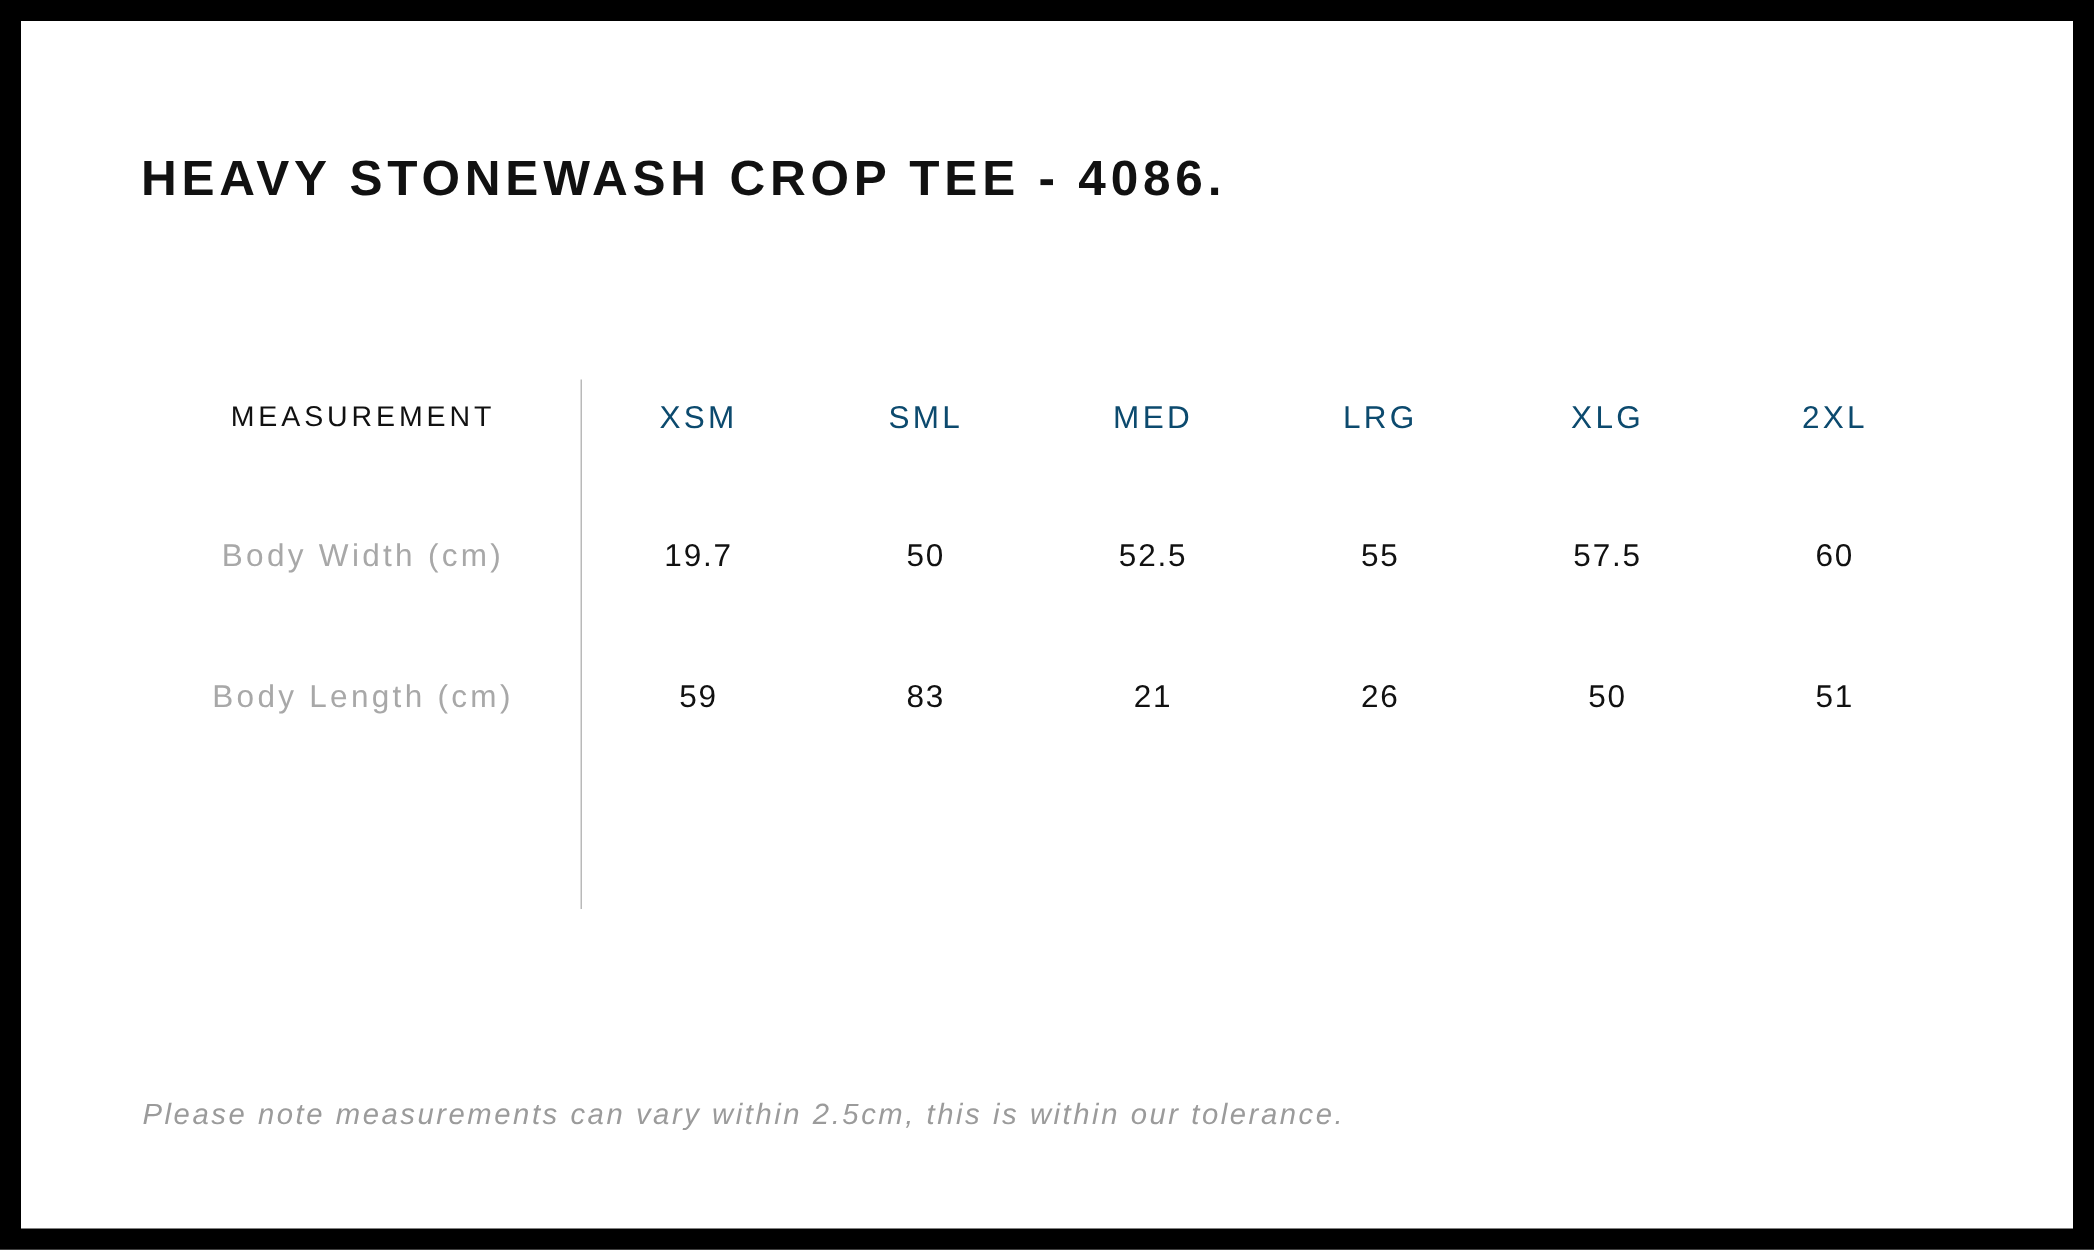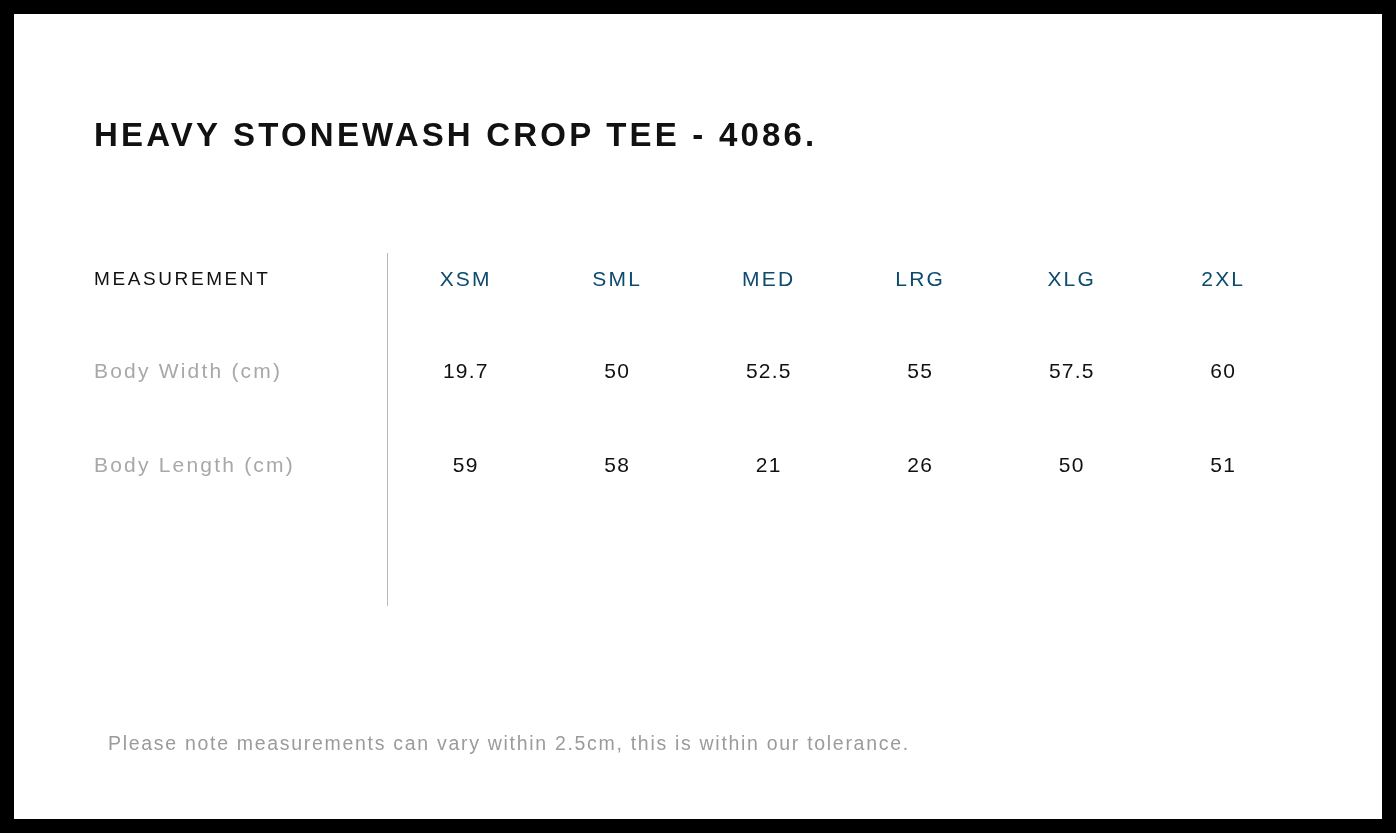--- a/index.html
+++ b/index.html
@@ -18,21 +18,21 @@
     position: absolute;
     left: 14px;
     top: 14px;
     width: 1368px;
     height: 805px;
     background: #ffffff;
   }
   .title {
     position: absolute;
     left: 80px;
-    top: 102px;
+    top: 86px;
     font-size: 33px;
     font-weight: bold;
     letter-spacing: 3.2px;
     color: #111111;
     white-space: nowrap;
   }
   .table-wrap {
     position: absolute;
     left: 80px;
     top: 220px;
@@ -41,20 +41,21 @@
   table.size-table {
     border-collapse: collapse;
     width: 1205px;
     table-layout: fixed;
   }
   table.size-table th,
   table.size-table td {
     padding: 0;
     font-weight: normal;
     vertical-align: middle;
+    text-align: center;
   }
   
   col.c-label { width: 295px; }
   col.c-size  { width: 151px; }
 
   .hdr-row th {
     height: 90px;
   }
   .hdr-label {
     text-align: left;
@@ -94,24 +95,24 @@
     top: 239px;
     width: 1px;
     height: 353px;
     background: #b9b9b9;
   }
   .note {
     position: absolute;
     left: 81px;
     top: 718px;
     font-size: 19.5px;
+    font-style: italic;
     letter-spacing: 1.7px;
     color: #9b9b9b;
     white-space: nowrap;
-    margin-left: 13px;
   }
 </style>
 </head>
 <body>
 
 <div class="page">
 
   <div class="title">HEAVY STONEWASH CROP TEE - 4086.</div>
 
   <div class="divider"></div>
@@ -144,21 +145,21 @@
           <td class="cell-val">19.7</td>
           <td class="cell-val">50</td>
           <td class="cell-val">52.5</td>
           <td class="cell-val">55</td>
           <td class="cell-val">57.5</td>
           <td class="cell-val">60</td>
         </tr>
         <tr class="data-row">
           <td class="row-label">Body Length (cm)</td>
           <td class="cell-val">59</td>
-          <td class="cell-val">58</td>
+          <td class="cell-val">83</td>
           <td class="cell-val">21</td>
           <td class="cell-val">26</td>
           <td class="cell-val">50</td>
           <td class="cell-val">51</td>
         </tr>
       </tbody>
     </table>
   </div>
 
   <div class="note">Please note measurements can vary within 2.5cm, this is within our tolerance.</div>

